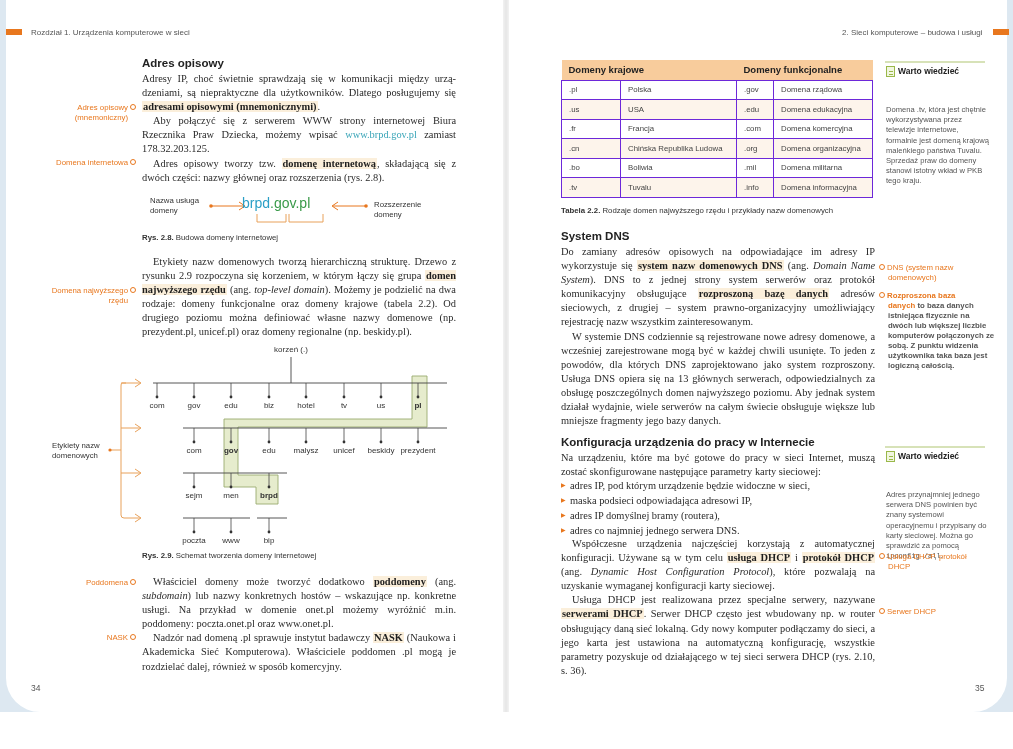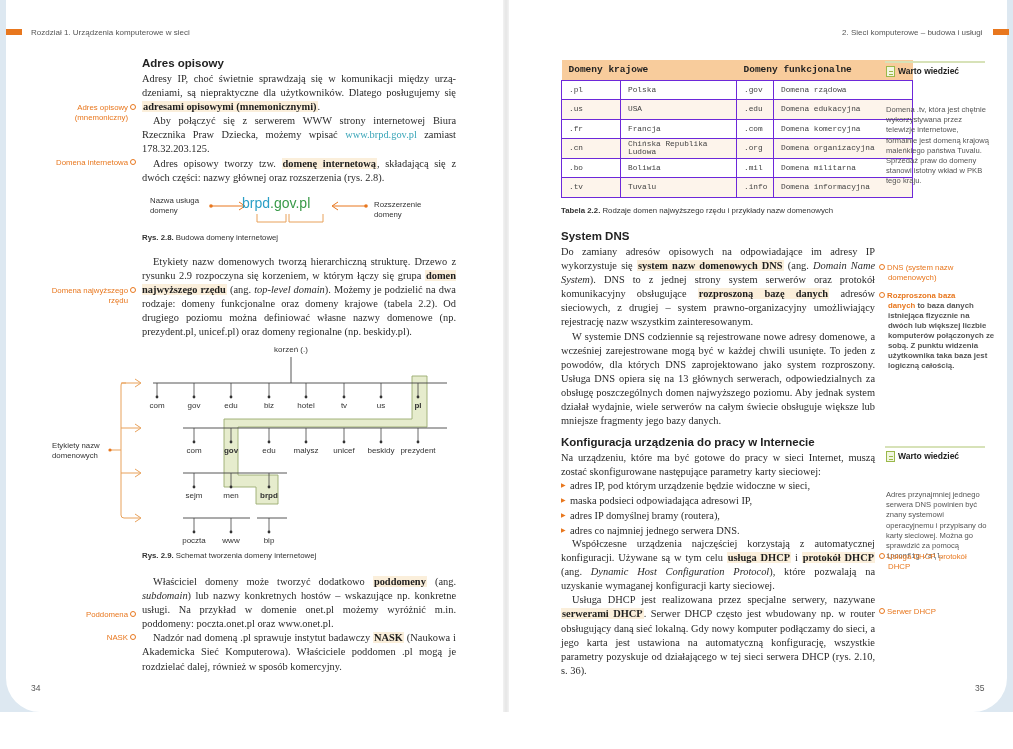--- a/index.html
+++ b/index.html
@@ -29,21 +29,21 @@
   .margin-note { position: absolute; font-family: "Liberation Sans", sans-serif; font-size: 7.8px; line-height: 10px; color: #e8771e; }
   .margin-note.right-align { text-align: right; }
   .dot { display: inline-block; width: 6px; height: 6px; border-radius: 50%; border: 1.6px solid #e8771e; vertical-align: middle; margin: 0 2px; position: relative; top: -1px; }
   .note-gray { color: #555; }
 
   .caption { position: absolute; font-family: "Liberation Sans", sans-serif; font-size: 7.8px; color: #333; }
   .caption .lbl { font-weight: bold; }
 
   .tree-label { position: absolute; font-family: "Liberation Sans", sans-serif; font-size: 8px; color: #333; text-align: center; width: 50px; margin-left: -25px; }
 
-  table.domains { position: absolute; left: 561px; top: 60px; width: 352px; border-collapse: collapse; font-family: Liberation Mono, monospace; font-size: 7.8px; color: #444; }
+  table.domains { position: absolute; left: 561px; top: 60px; width: 312px; border-collapse: collapse; font-family: Liberation Sans, sans-serif; font-size: 7.8px; color: #444; }
   table.domains th { background: #f8cc9c; color: #222; font-size: 9.5px; font-weight: bold; text-align: left; height: 20px; padding-left: 7px; }
   table.domains td { height: 19.5px; padding-left: 7px; border: 1px solid #6d28d9; }
   table.domains tr:nth-child(even) td { background: #fdf4eb; }
 
   .box-title { position: absolute; font-family: "Liberation Sans", sans-serif; font-size: 8.5px; font-weight: bold; color: #222; }
   .box-line { position: absolute; height: 1.5px; background: #d7e2b8; }
   .box-text { position: absolute; font-family: "Liberation Sans", sans-serif; font-size: 7.6px; line-height: 10.2px; color: #555; margin-top: 27px; }
   .mono { font-family: "Liberation Mono", monospace; font-size: 7px; }
   .doc-icon { position: absolute; width: 9px; height: 11px; border: 1px solid #9ab84a; background: #f1f6e0; }
   .doc-icon::before, .doc-icon::after { content: ""; position: absolute; left: 1.5px; width: 4px; height: 1px; background: #9ab84a; }
@@ -236,21 +236,21 @@
 <div class="tree-label" style="left:269px; top:536px;">bip</div>
 
 <div class="caption" style="left:142px; top:551px;">
   <span class="lbl">Rys. 2.9.</span><span> Schemat tworzenia domeny internetowej</span>
 </div>
 
 <div class="para" style="left:142px; top:575px; width:314px;">
   <span class="indent"></span><span>Właściciel domeny może tworzyć dodatkowo </span><b>poddomeny</b><span> (ang. </span><i>subdomain</i><span>) lub nazwy konkretnych hostów – wskazujące np. konkretne usługi. Na przykład w domenie onet.pl możemy wyróżnić m.in. poddomeny: poczta.onet.pl oraz www.onet.pl.</span><br>
   <span class="indent"></span><span>Nadzór nad domeną .pl sprawuje instytut badawczy </span><b>NASK</b><span> (Naukowa i Akademicka Sieć Komputerowa). Właściciele poddomen .pl mogą je rozdzielać dalej, również w sposób komercyjny.</span>
 </div>
-<div class="margin-note right-align" style="left:30px; top:610px; width:108px;">
+<div class="margin-note right-align" style="left:30px; top:578px; width:108px;">
   <span>Poddomena</span><span class="dot"></span>
 </div>
 <div class="margin-note right-align" style="left:30px; top:633px; width:108px;">
   <span>NASK</span><span class="dot"></span>
 </div>
 
 <div class="page-num" style="left:31px;">34</div>
 
 <div class="running-head" style="left:842px;">2. Sieci komputerowe – budowa i usługi</div>
 <div class="orange-bar" style="left:993px;"></div>

